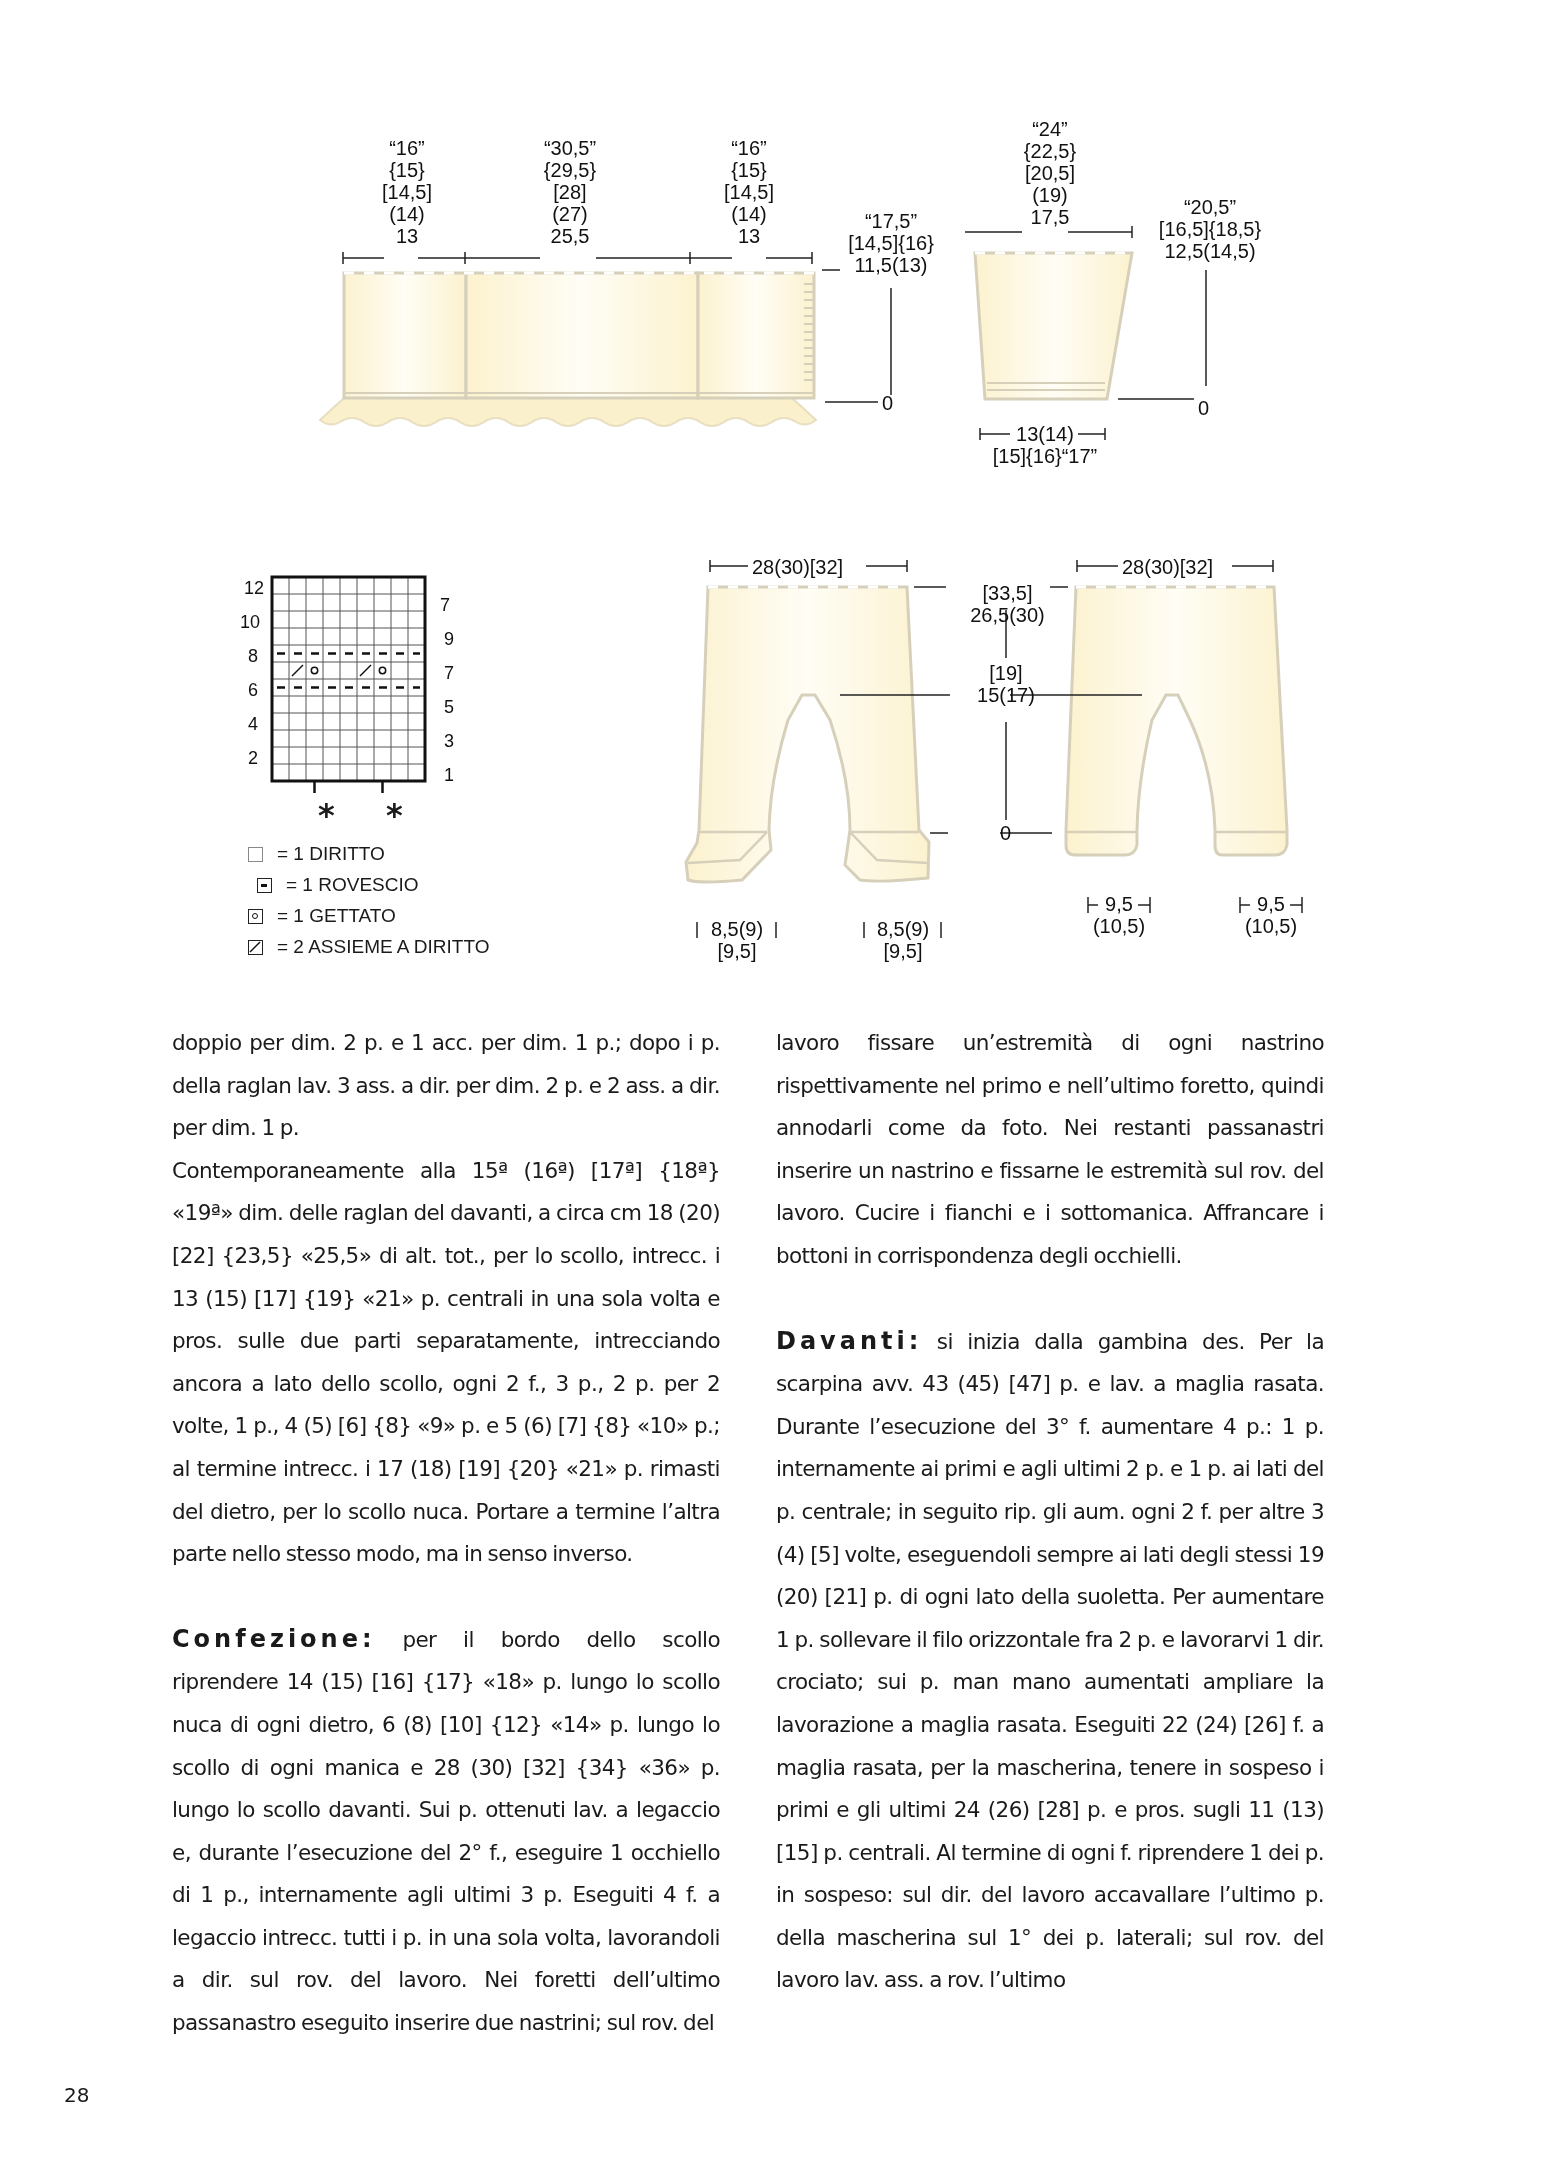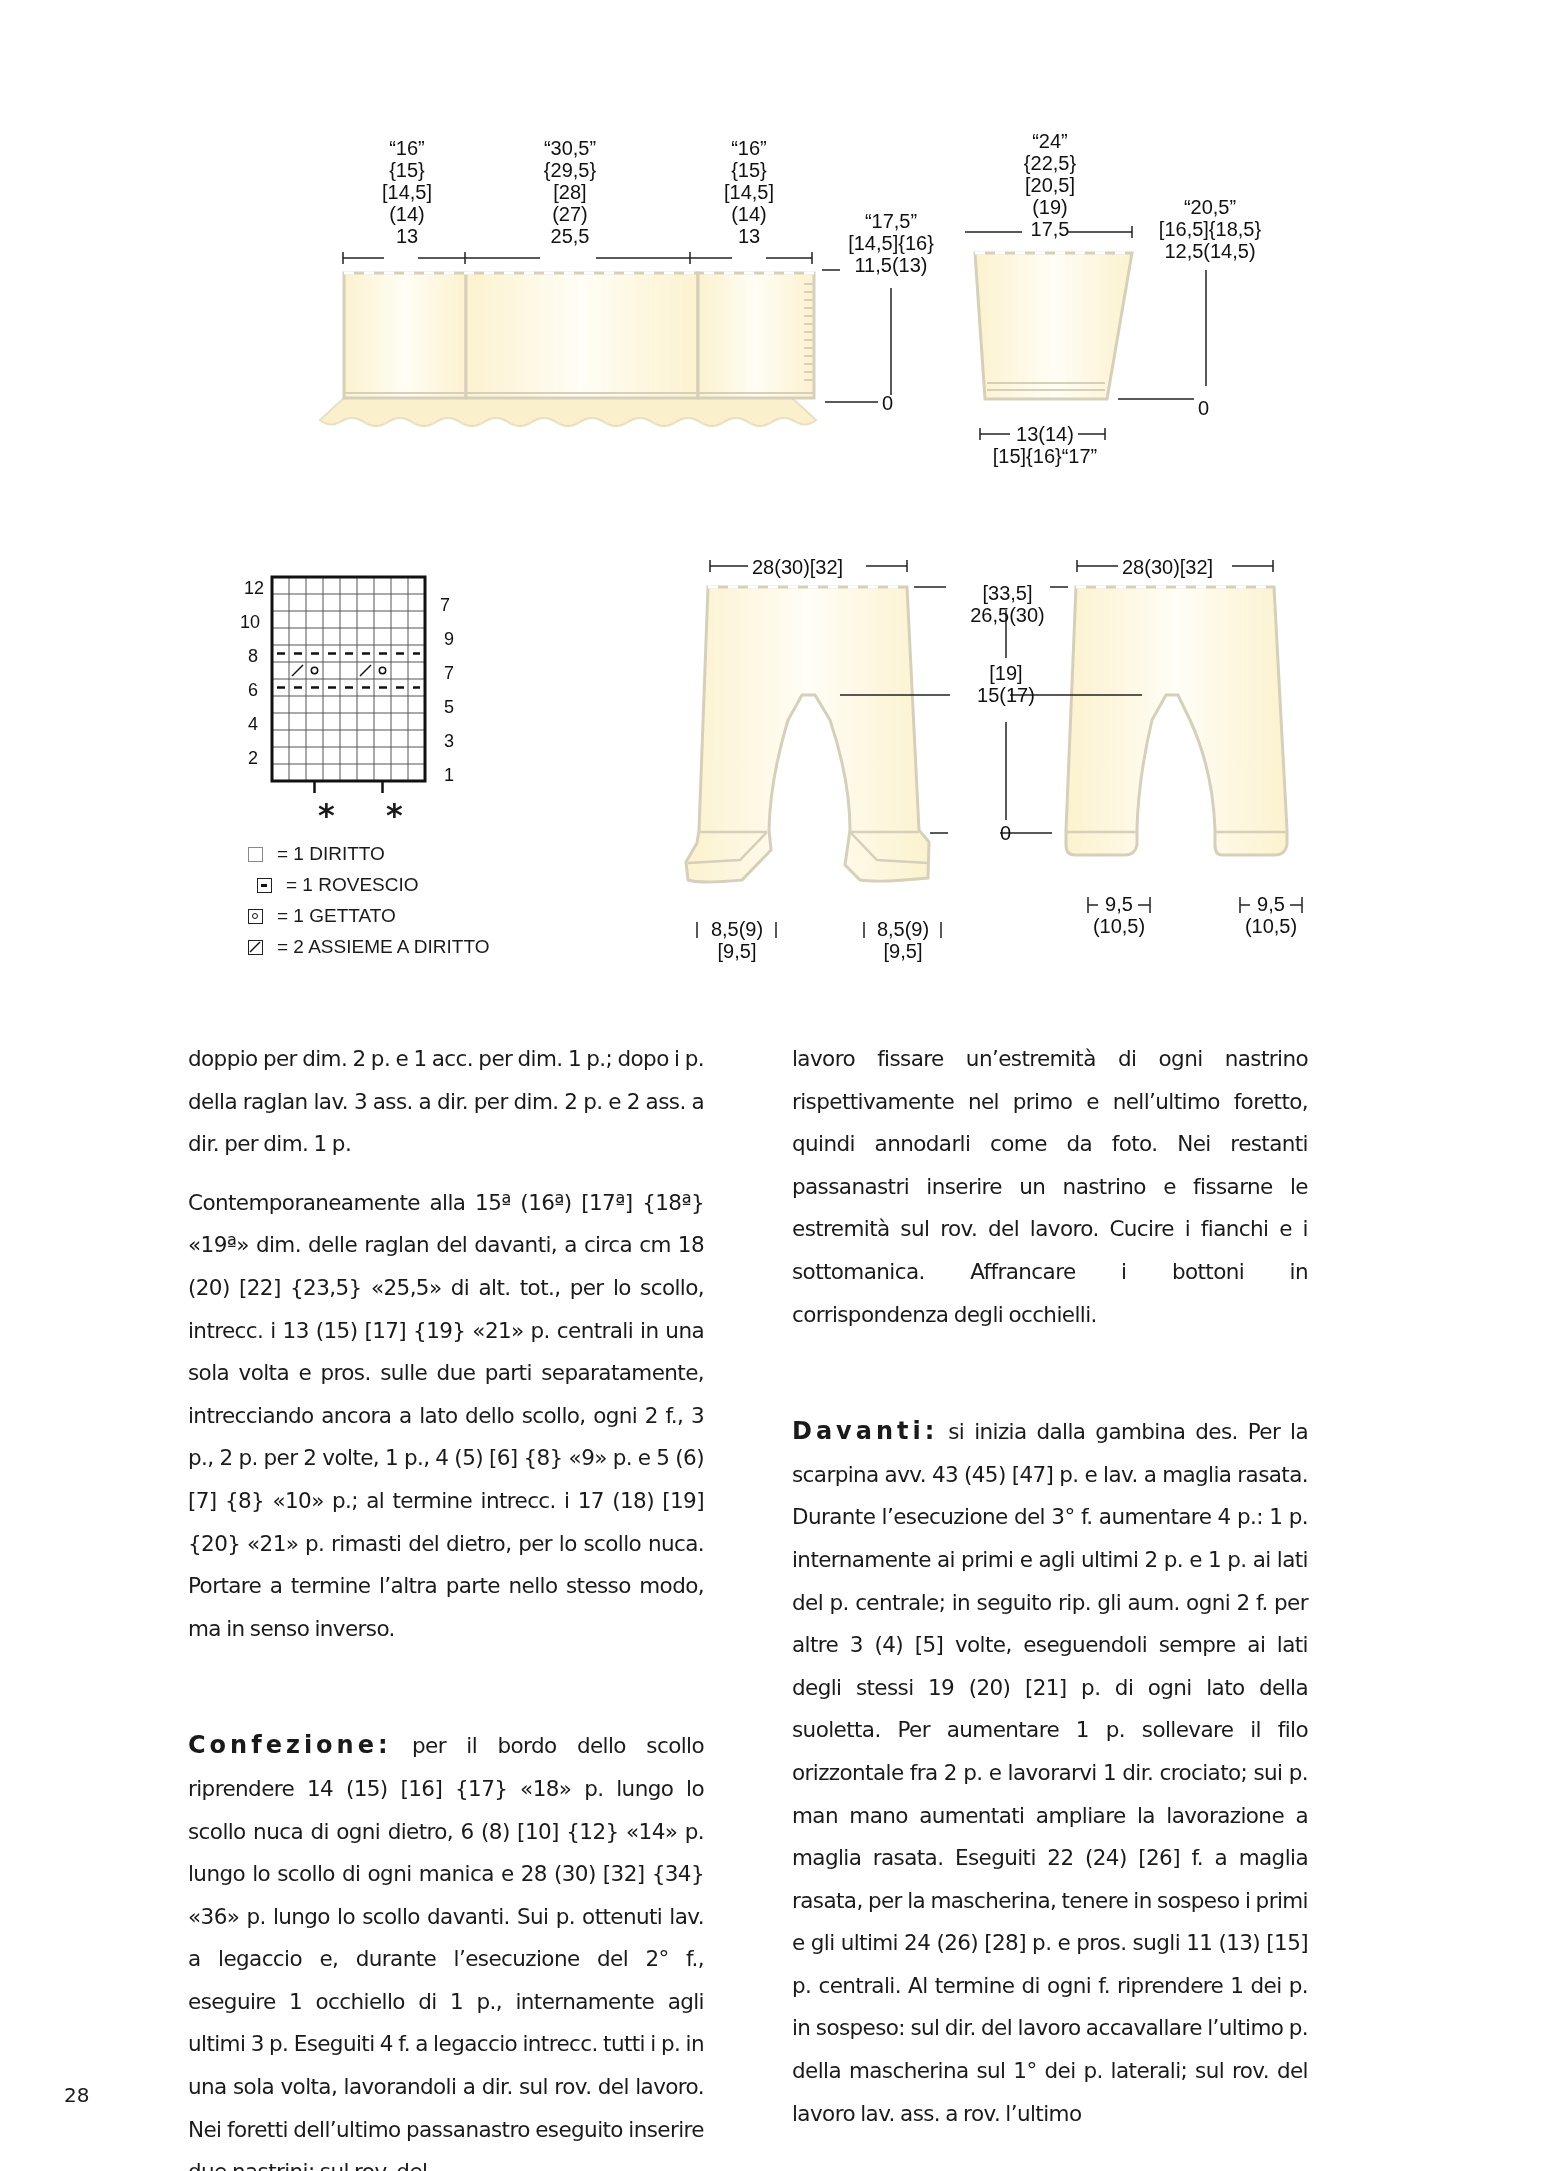--- a/index.html
+++ b/index.html
@@ -1,19 +1,19 @@
 <!DOCTYPE html>
 <html><head>
   <meta charset="utf-8">
   <style>
     html, body { margin: 0; padding: 0; background: #ffffff; }
     body { width: 1551px; height: 2171px; position: relative; overflow: hidden; font-family: "DejaVu Sans", sans-serif; color: #1a1a1a; }
     .dlabel { position: absolute; font-family: "Liberation Sans", sans-serif; font-size: 20px; line-height: 22px; text-align: center; color: #111; white-space: nowrap; }
     .col { position: absolute; top: 1022px; width: 548px; font-family: "DejaVu Sans", sans-serif; font-size: 21.5px; line-height: 42.6px; color: #1a1a1a; text-align: justify; letter-spacing: -0.6px; word-spacing: -1px; }
-    .col p { margin: 16px; }
+    .col p { margin: 0; }
     .col .gap { height: 42px; }
     .bold-lead { font-weight: bold; letter-spacing: 4px; font-size: 24px; }
     .section-title { font-weight: bold; letter-spacing: 5px; font-size: 25px; }
     #col-left { left: 172px; }
     #col-right { left: 776px; }
     .page-num { position: absolute; left: 64px; top: 2083px; font-size: 20px; font-family: "DejaVu Sans", sans-serif; }
     .legend-row { position: absolute; left: 248px; font-family: "Liberation Sans", sans-serif; font-size: 19px; display: flex; align-items: center; }
     .legend-box { width: 15px; height: 15px; border: 1.5px solid #222; margin-right: 14px; position: relative; box-sizing: border-box; }
     .ytick { position: absolute; font-family: "Liberation Sans", sans-serif; font-size: 18px; color: #111; }
   </style>
@@ -193,21 +193,21 @@
   <div>(14)</div>
   <div>13</div>
 </div>
 <div class="dlabel" style="left:836px;top:210px;width:110px;">
   <div>“17,5”</div>
   <div>[14,5]{16}</div>
   <div>11,5(13)</div>
 </div>
 <div class="dlabel" style="left:882px;top:392px;">0</div>
 
-<div class="dlabel" style="left:1010px;top:118px;width:80px;margin-top:12px;">
+<div class="dlabel" style="left:1010px;top:118px;width:80px;">
   <div>“24”</div>
   <div>{22,5}</div>
   <div>[20,5]</div>
   <div>(19)</div>
   <div>17,5</div>
 </div>
 <div class="dlabel" style="left:1150px;top:196px;width:120px;">
   <div>“20,5”</div>
   <div>[16,5]{18,5}</div>
   <div>12,5(14,5)</div>

